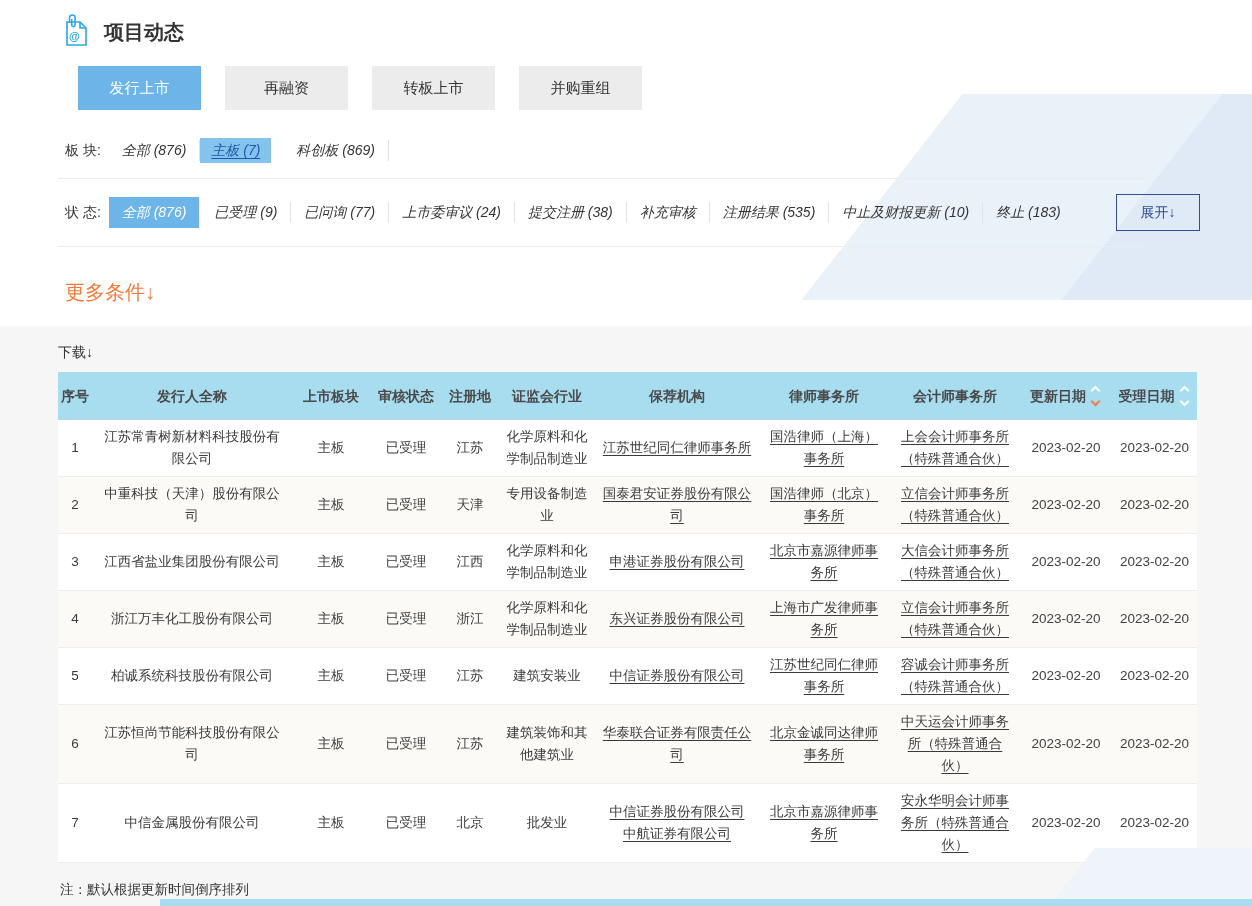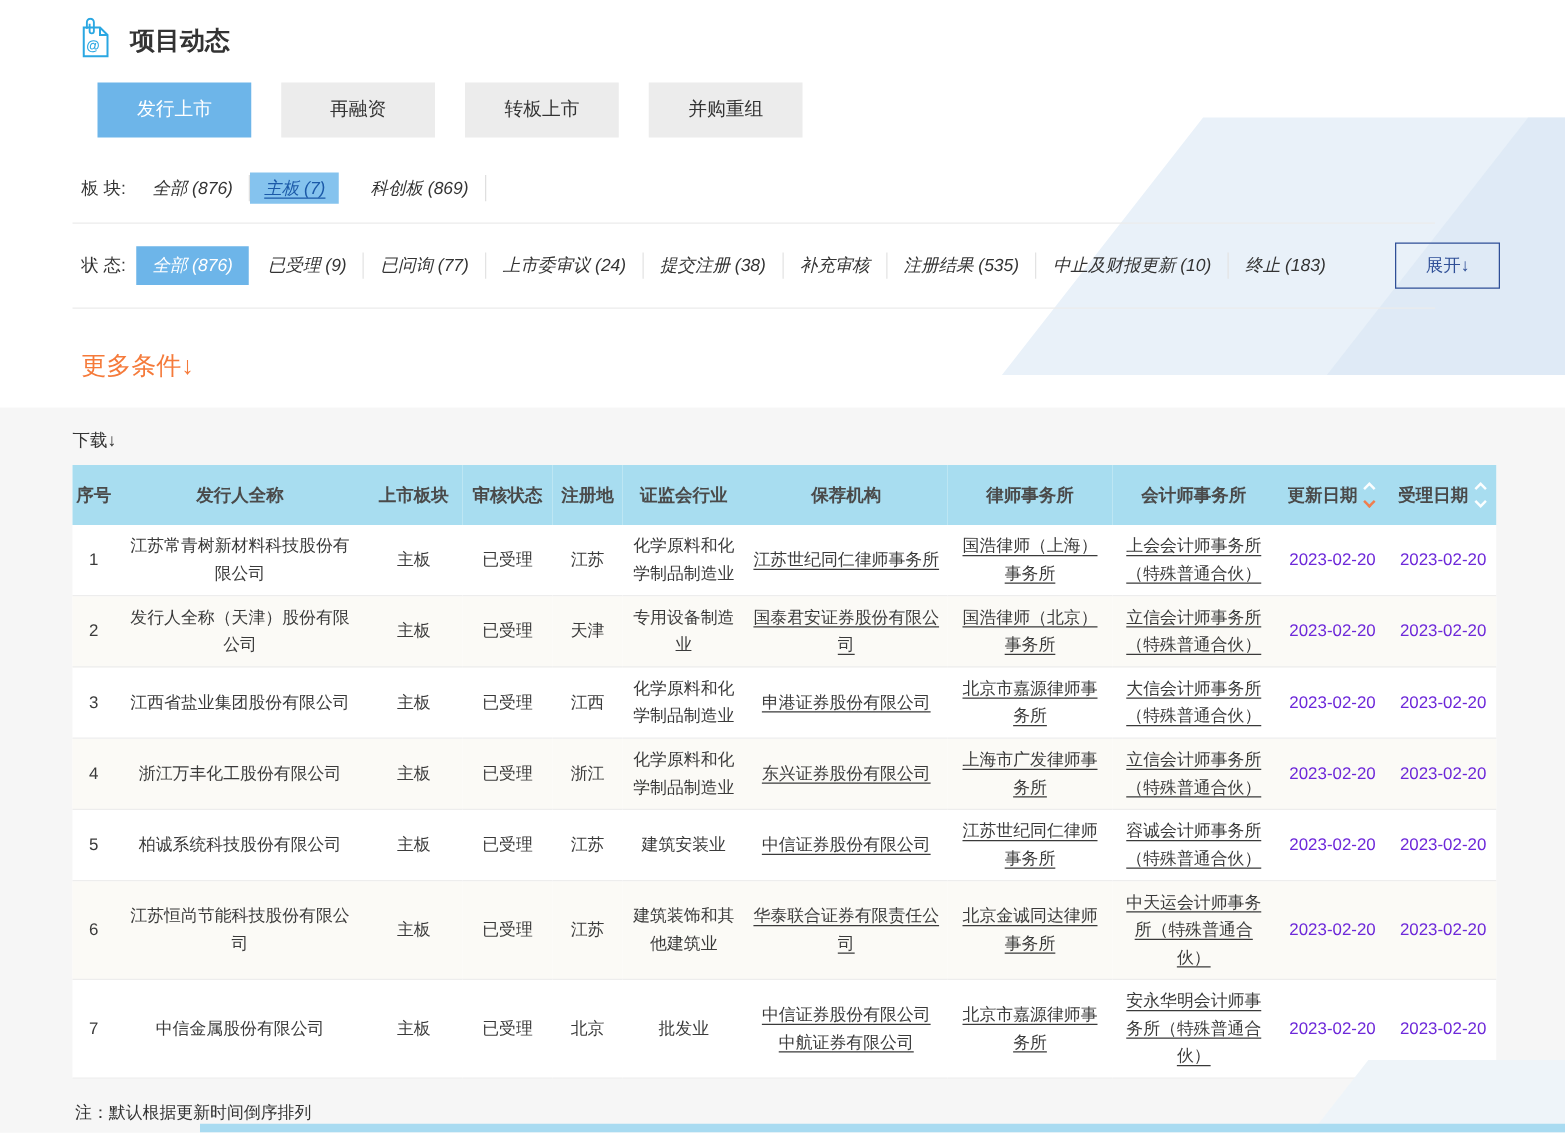--- a/index.html
+++ b/index.html
@@ -42,21 +42,21 @@
   
   .table-section { position:relative; padding:14px 55px 0 58px; }
   .download-row { text-align:left; padding:4px 4px 10px 0; font-size:14px; color:#333;font-family:Liberation Serif, serif; }
   .download-link { cursor:pointer; color:#333; }
 
   table { width:1139px; border-collapse:collapse; table-layout:fixed; background:#fff; }
   thead th { background:#a8ddf0; color:#4a4a4a; font-weight:bold; font-size:14px; padding:12px 2px; line-height:22px; text-align:center; }
   tbody td { text-align:center; padding:6px 6px; font-size:13.5px; color:#3a3a3a; line-height:22px;
              border-bottom:1px solid #ededed; word-break:break-all; }
   tbody tr.alt { background:#fbfaf6; }
-  td.date-cell { color:#6d28d9; }
+  td.date-cell { color:#404040; }
   .cell-link { display:block; color:#3a3a3a; text-decoration:underline; text-underline-offset:3px; cursor:pointer; }
   .carets { display:inline-block; width:11px; height:24px; position:relative; margin-left:5px; vertical-align:-7px; }
   .caret { position:absolute; left:1px; width:7px; height:7px; border-left:2px solid rgba(255,255,255,.95); border-top:2px solid rgba(255,255,255,.95); }
   .caret-up { top:3px; transform:rotate(45deg); }
   .caret-down { bottom:3px; transform:rotate(225deg); }
   .caret.active { border-color:#ef7e4e; }
 
   .note { padding:18px 2px; font-size:13.5px; color:#333; }
 
   
@@ -177,21 +177,21 @@
               <a class="cell-link">国浩律师（上海）事务所</a>
             </td>
             <td>
               <a class="cell-link">上会会计师事务所（特殊普通合伙）</a>
             </td>
             <td class="date-cell">2023-02-20</td>
             <td class="date-cell">2023-02-20</td>
           </tr>
           <tr class="alt">
             <td>2</td>
-            <td>发行人全称（天津）股份有限公司</td>
+            <td>中重科技（天津）股份有限公司</td>
             <td>主板</td>
             <td>已受理</td>
             <td>天津</td>
             <td>专用设备制造业</td>
             <td>
               <a class="cell-link">国泰君安证券股份有限公司</a>
             </td>
             <td>
               <a class="cell-link">国浩律师（北京）事务所</a>
             </td>

